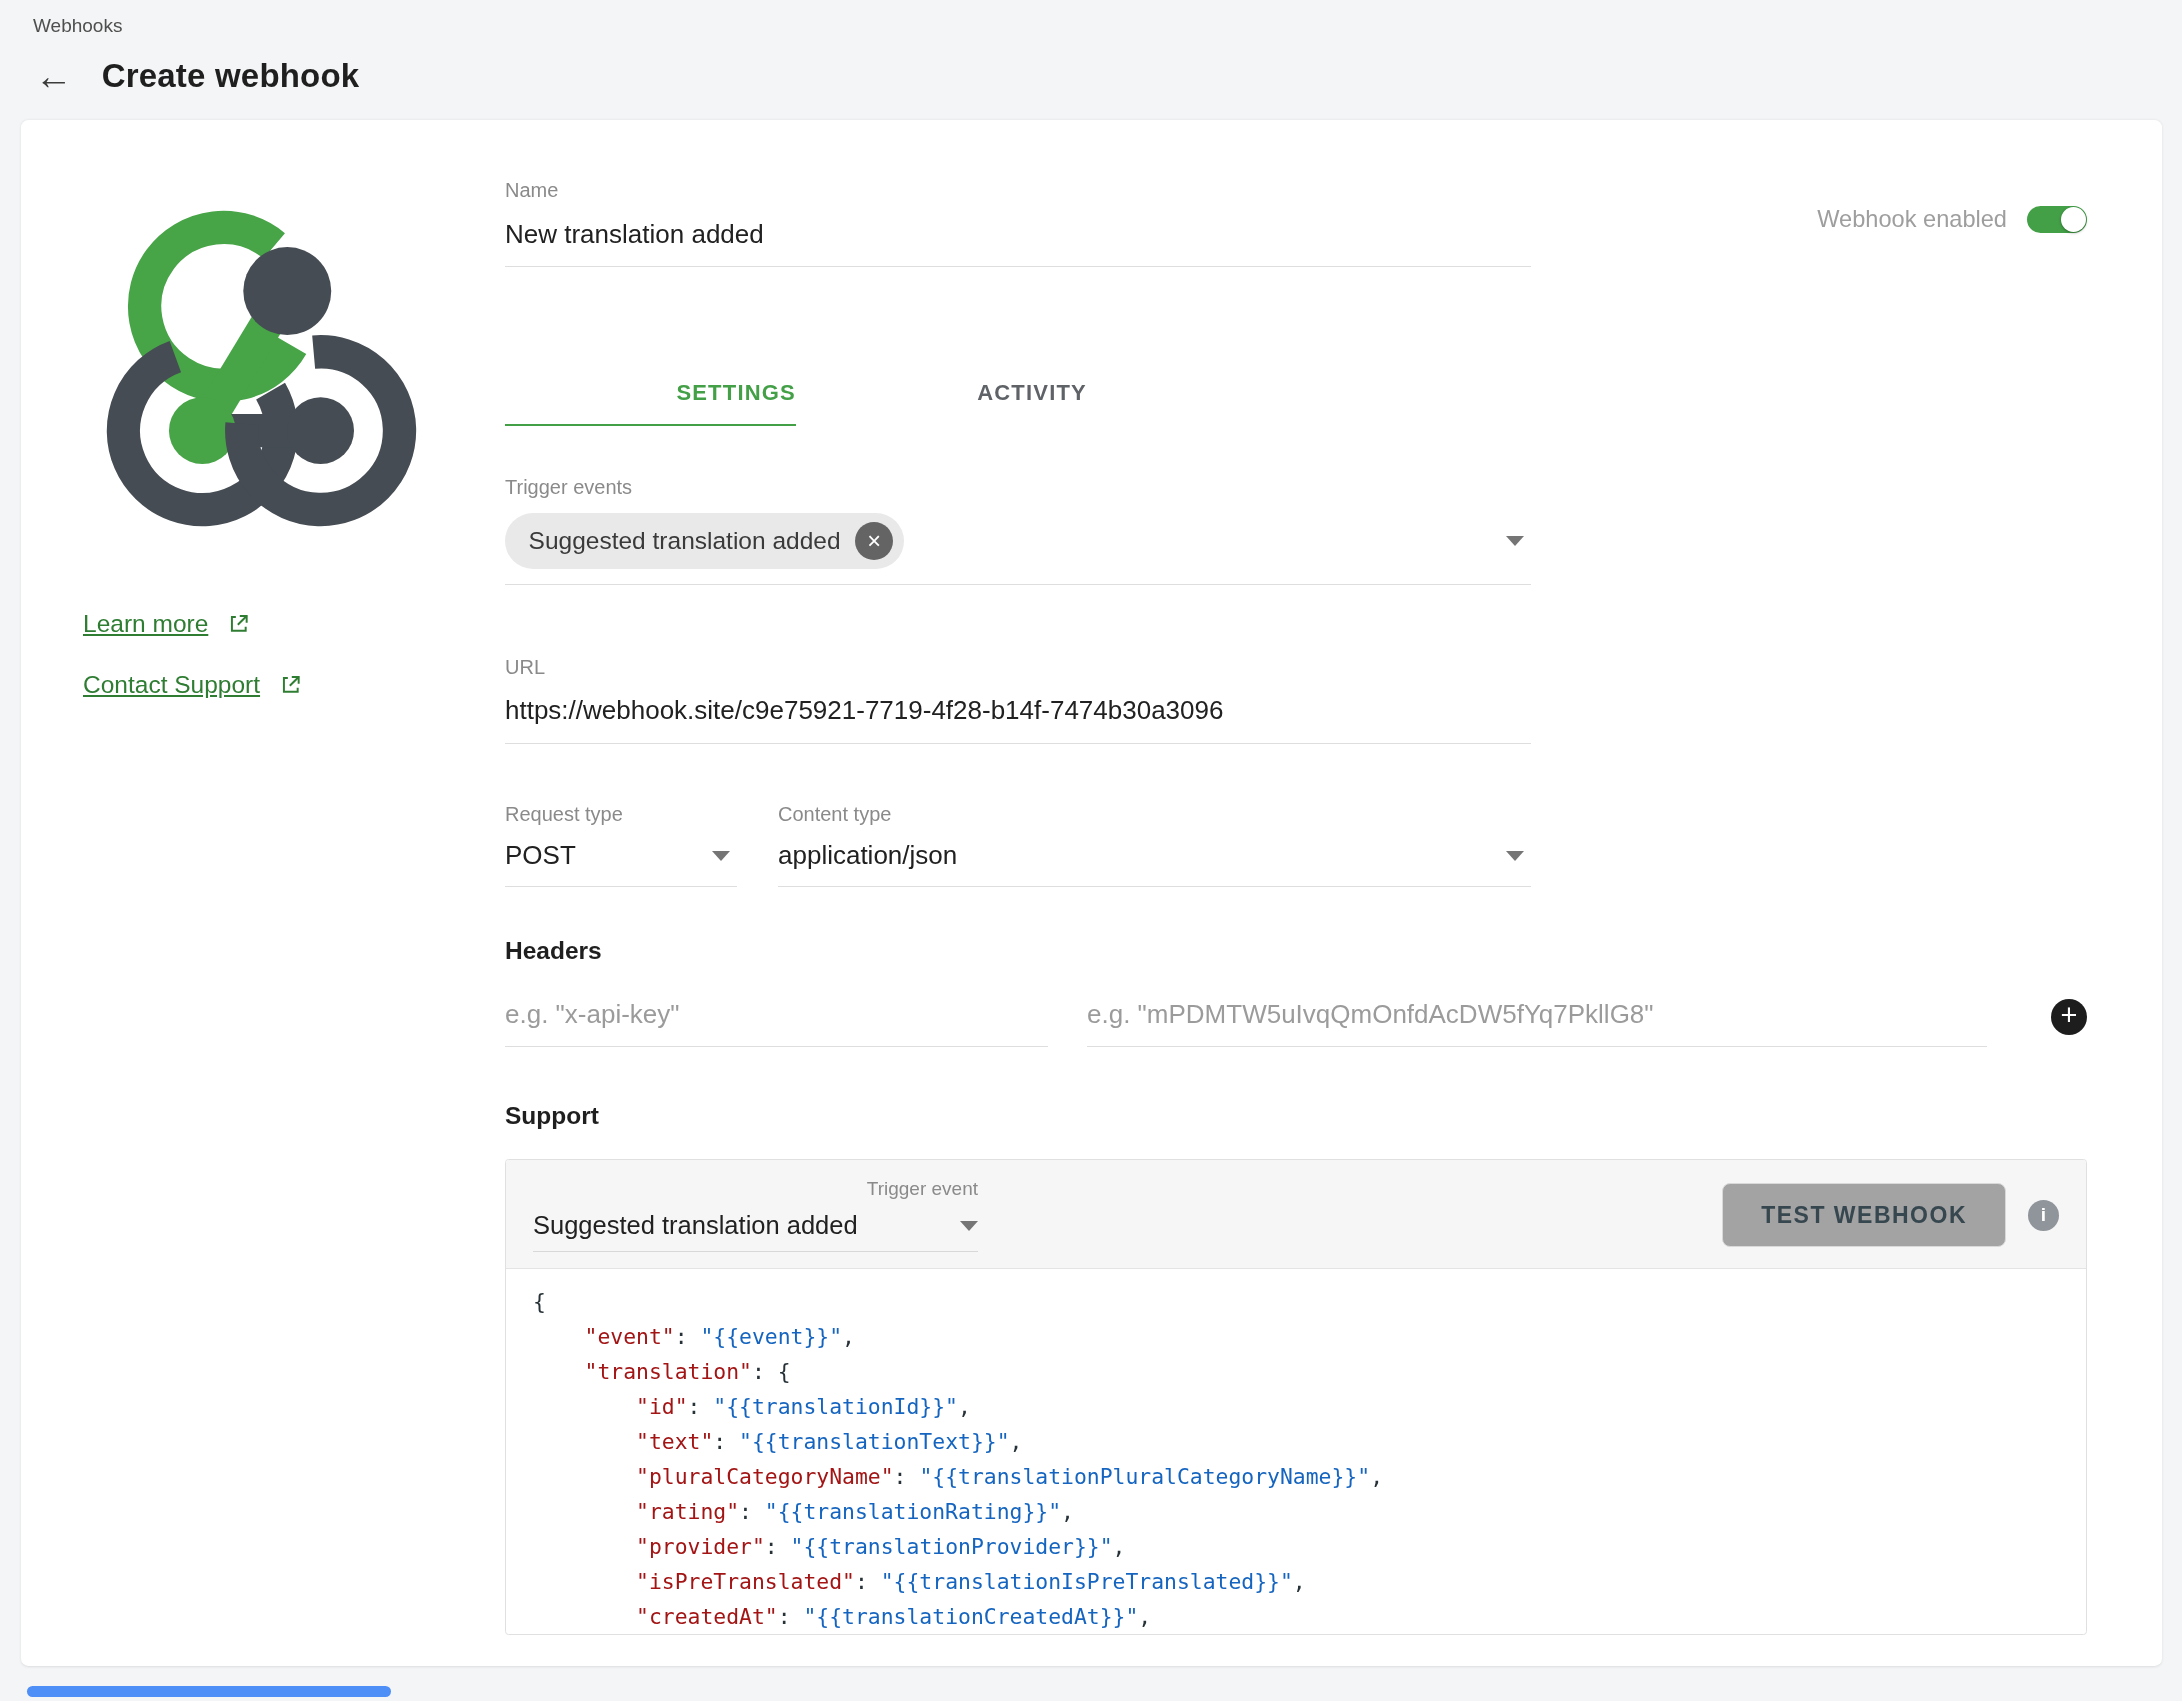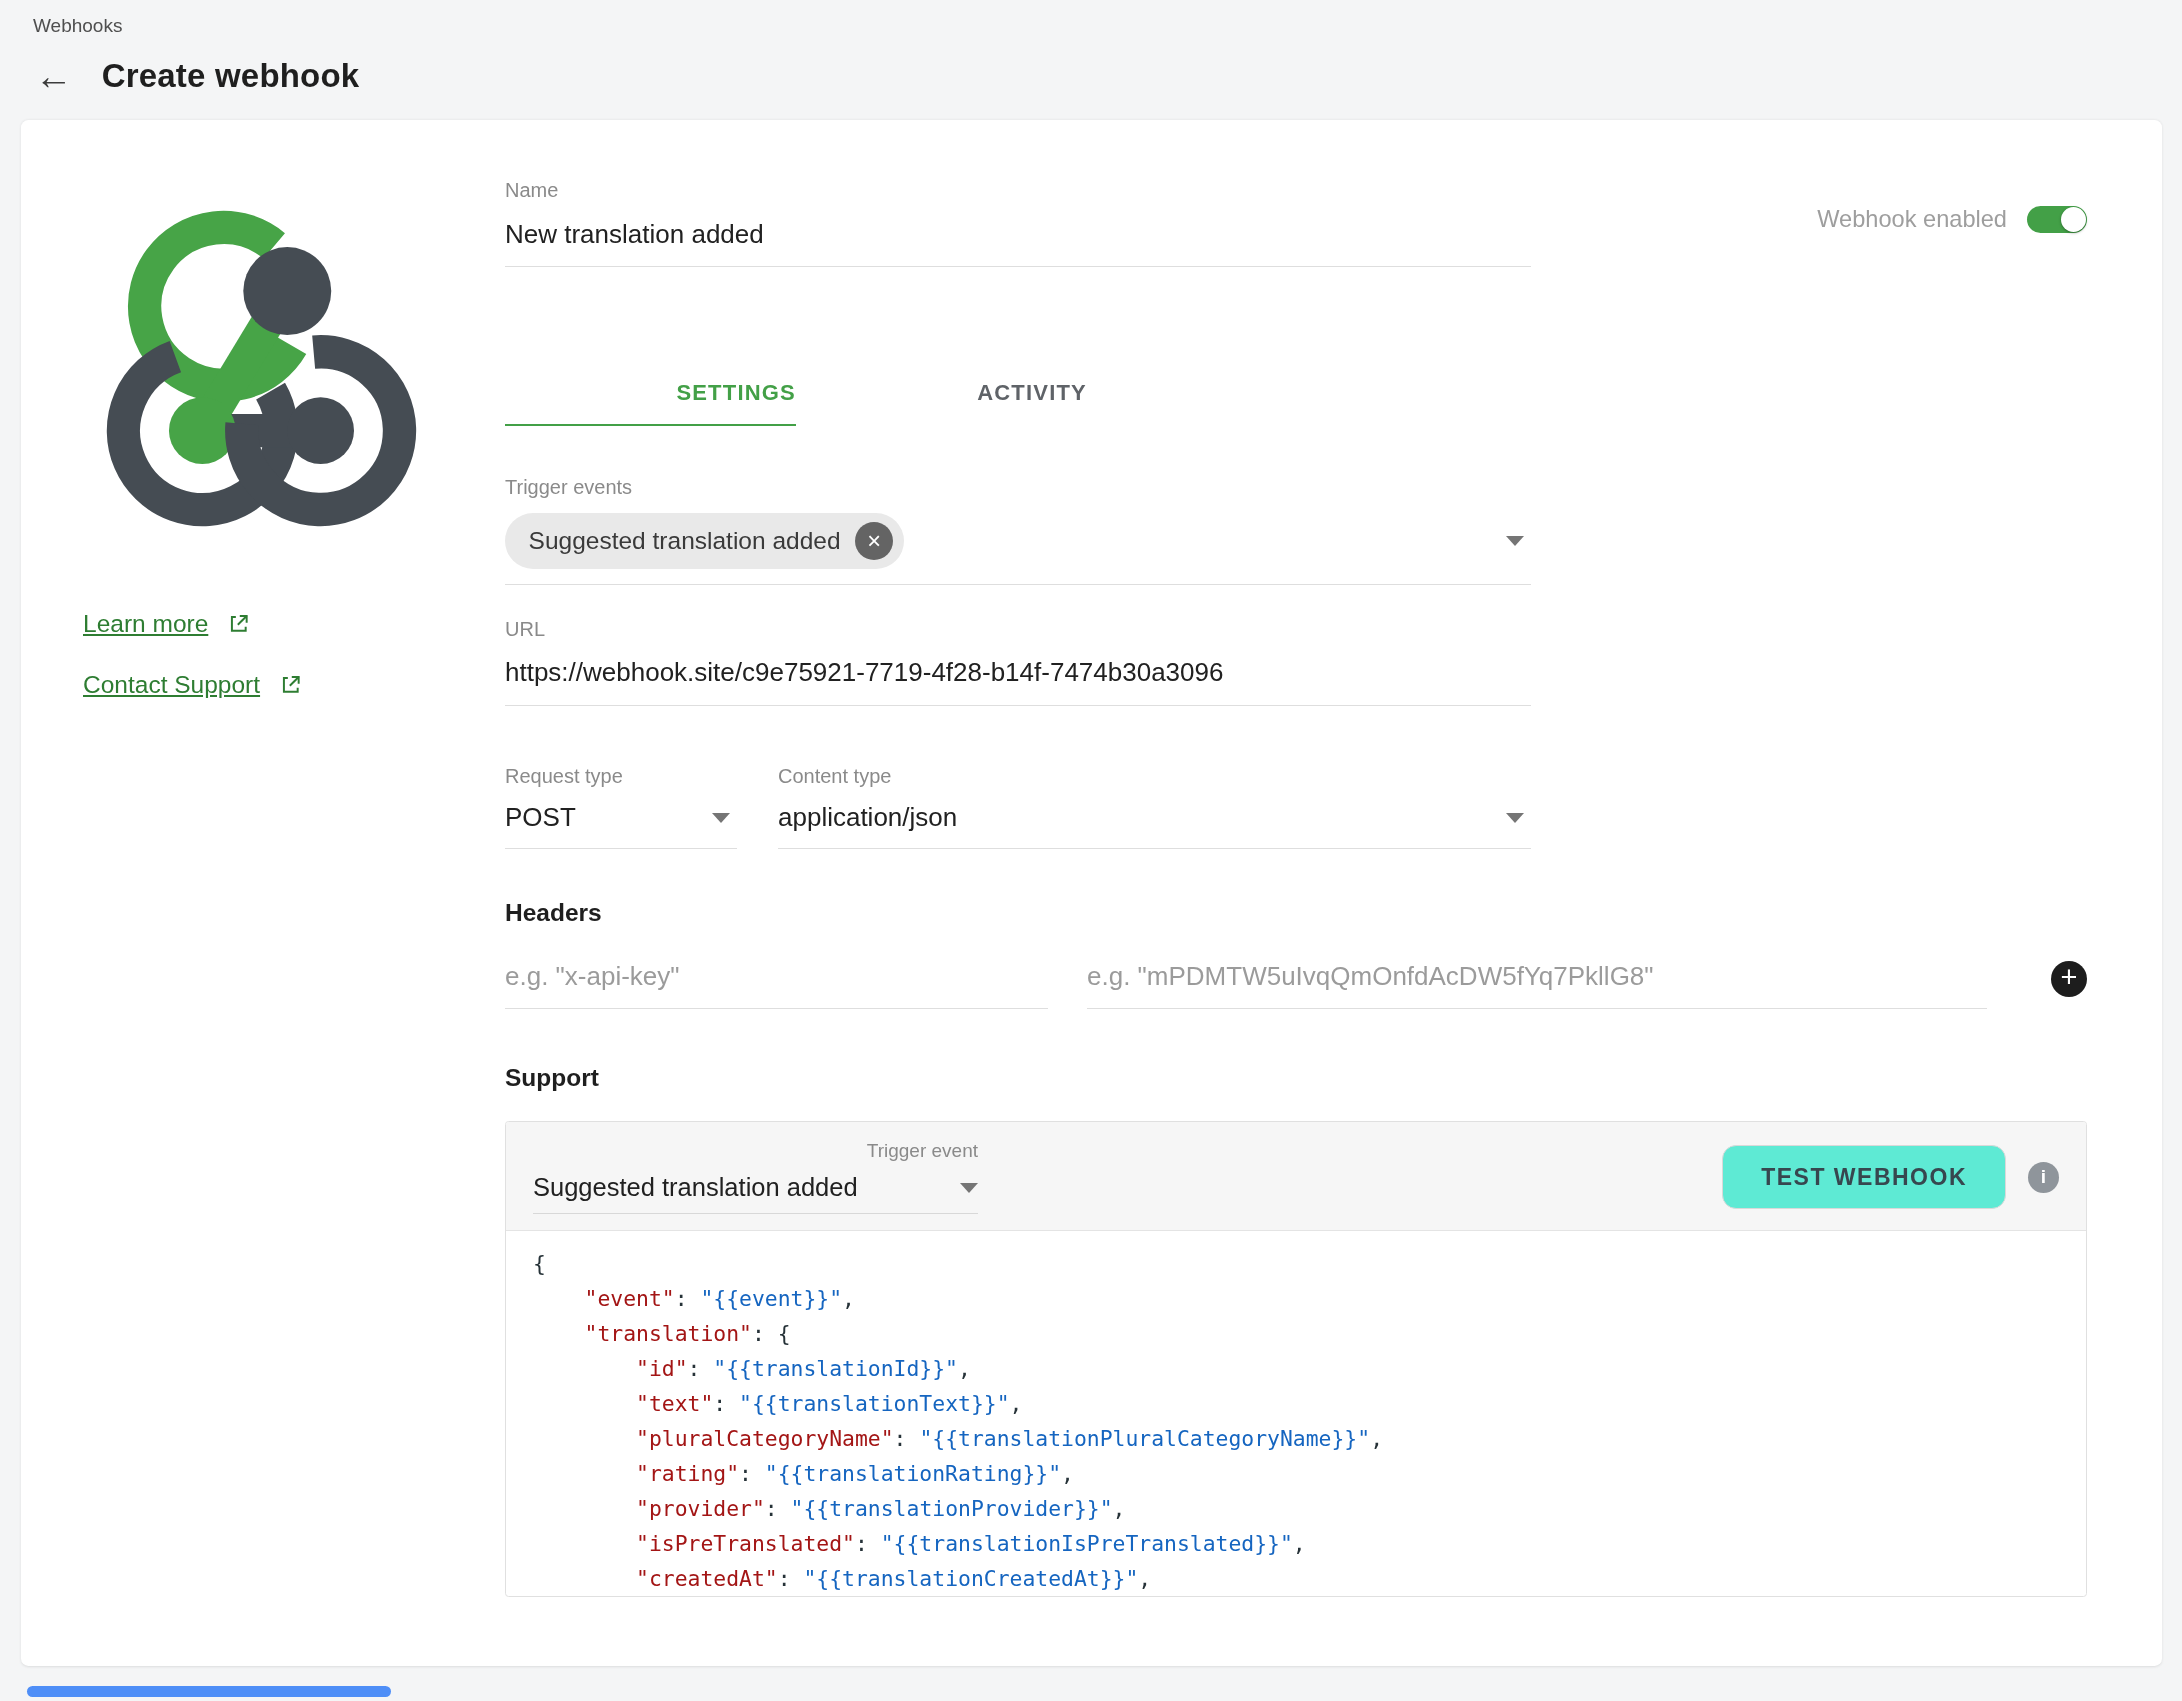--- a/index.html
+++ b/index.html
@@ -76,21 +76,21 @@
   .trigger-block { margin-top: 50px; }
   .chip {
     display: inline-flex; align-items: center; gap: 14.5px; background: #e9e9e9;
     border-radius: 29px; padding: 9px 11px 9px 23.6px; font-size: 24.5px; color: #3a3a3a;
   }
   .chip-x {
     width: 38px; height: 38px; border-radius: 50%; background: #646464; color: #fff;
     display: flex; align-items: center; justify-content: center; font-size: 23.6px; border: none; cursor: pointer;
   }
 
-  .url-block { margin-top: 33px; }
+  .url-block { margin-top: 71px; }
 
   .type-row { display: flex; gap: 41px; margin-top: 59px; }
   .req-field { width: 232px; }
   .content-field { width: 753px; }
   .select-value { font-size: 26px; color: #212121; }
 
   .section-title { font-size: 24.5px; font-weight: 700; color: #1f1f1f; }
   .headers-title { margin-top: 50px; }
   .headers-row { display: flex; align-items: center; margin-top: 23px; }
   .hkey { width: 543px; margin-right: 39px; }
@@ -105,21 +105,21 @@
   .panel { margin-top: 29px; border: 0.9px solid #e0e0e0; border-radius: 3.6px; overflow: hidden; }
   .panel-head {
     background: #f6f6f6; border-bottom: 0.9px solid #e4e4e4;
     padding: 18px 27px 16.4px; display: flex; align-items: center;
   }
   .pe-select-wrap { width: 445px; text-align: right; }
   .pe-label { font-size: 19px; color: #8a8a8a; margin-bottom: 3.6px; }
   .pe-row { display: flex; align-items: center; justify-content: space-between; padding: 7.3px 0 11px; border-bottom: 0.9px solid #d8d8d8; cursor: pointer; }
   .pe-value { font-size: 25.5px; color: #212121; }
   .test-btn {
-    margin-left: auto; background: #5eead4; border: 0.9px solid #d9d9d9; border-radius: 14px;
+    margin-left: auto; background: #a3a3a3; border: 0.9px solid #d9d9d9; border-radius: 8px;
     padding: 17.3px 38px; font-family: inherit; font-size: 23px; font-weight: 700; letter-spacing: 1.5px;
     color: #37474f; cursor: pointer;
   }
   .info-ico {
     margin-left: 22px; width: 31px; height: 31px; border-radius: 50%; background: #8f959b;
     color: #fff; font-size: 19px; font-weight: 700; display: flex; align-items: center; justify-content: center;
     flex: none; cursor: pointer;
   }
   .code {
     padding: 14.5px 27px 0; font-family: "DejaVu Sans Mono", monospace;

